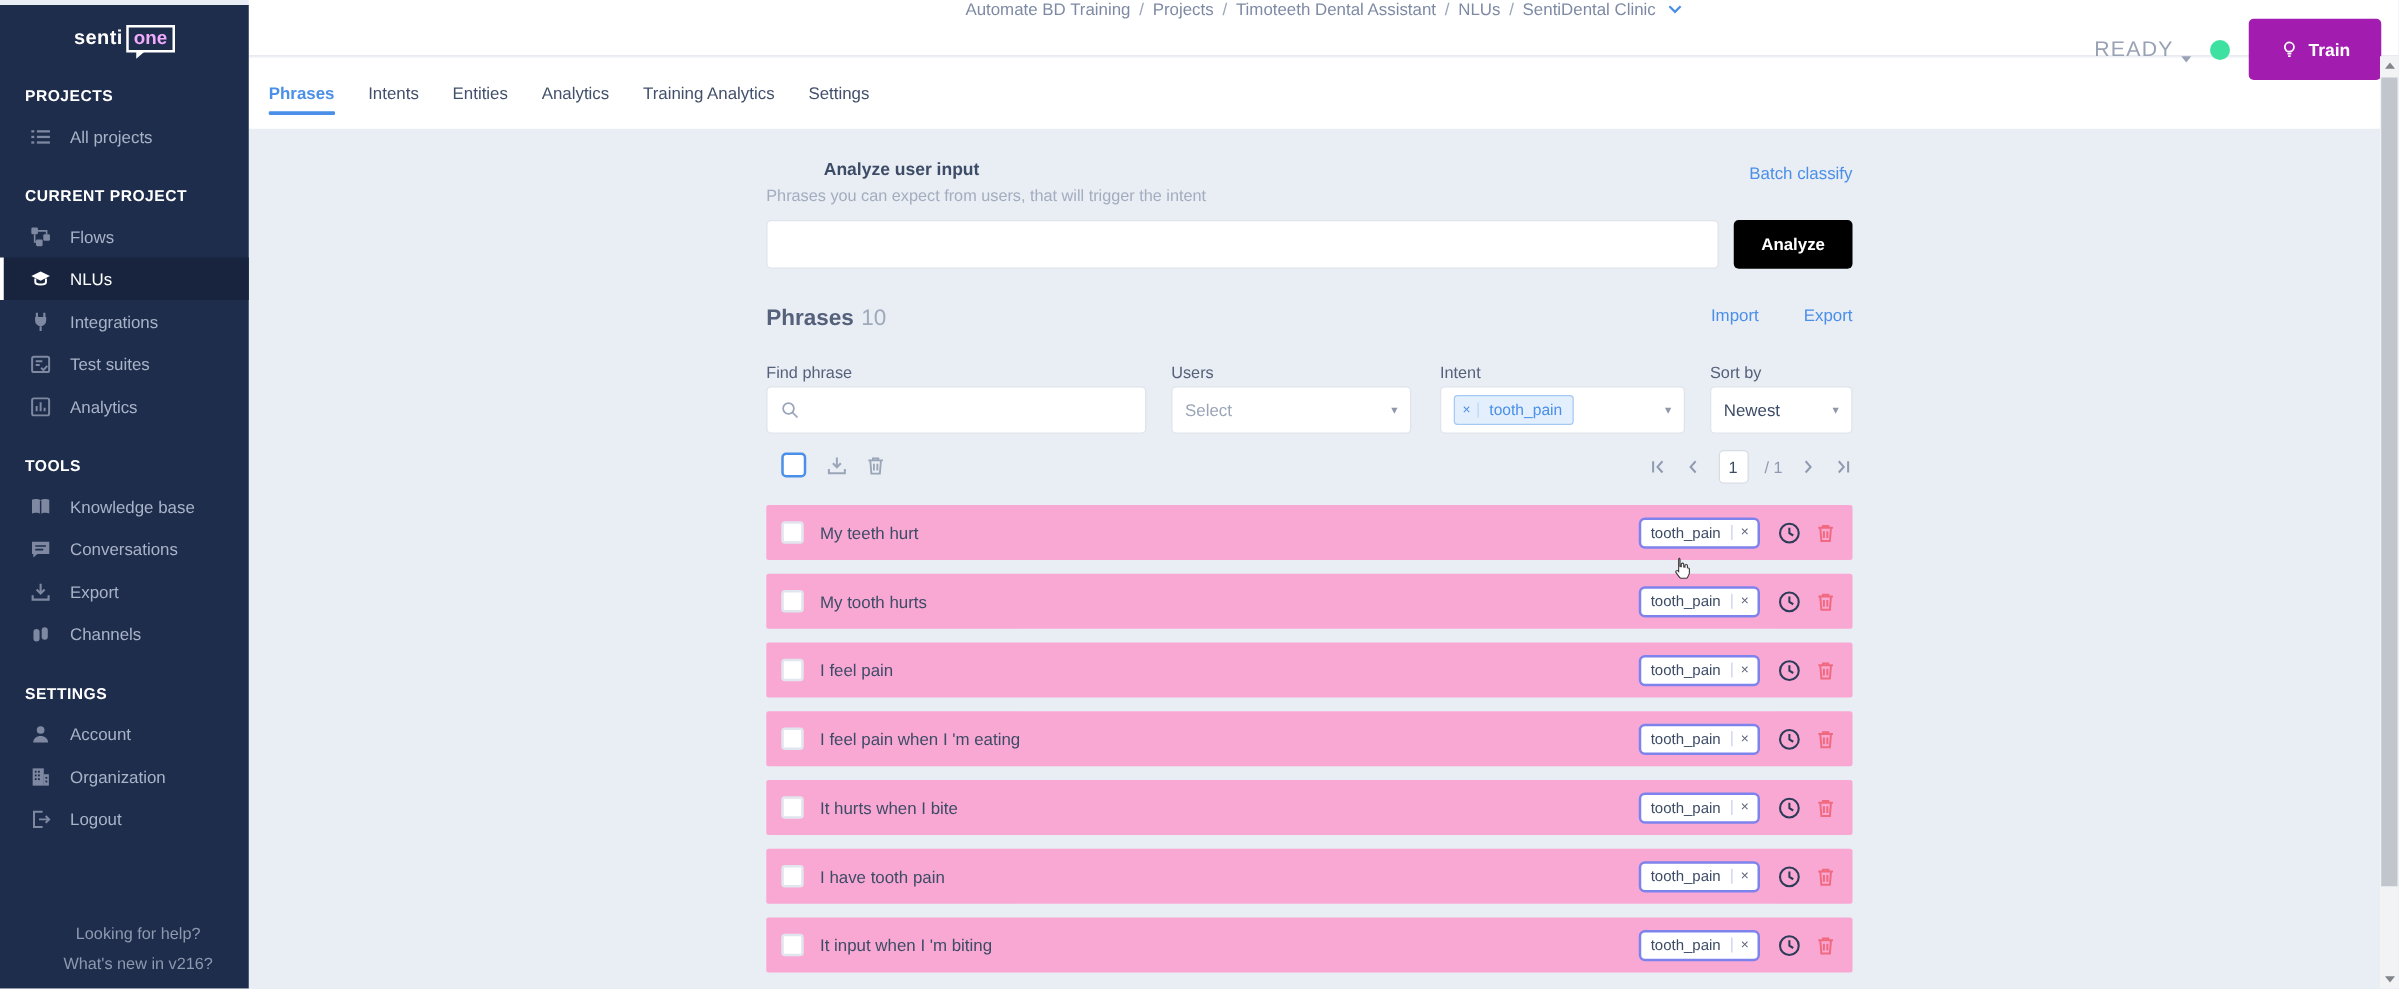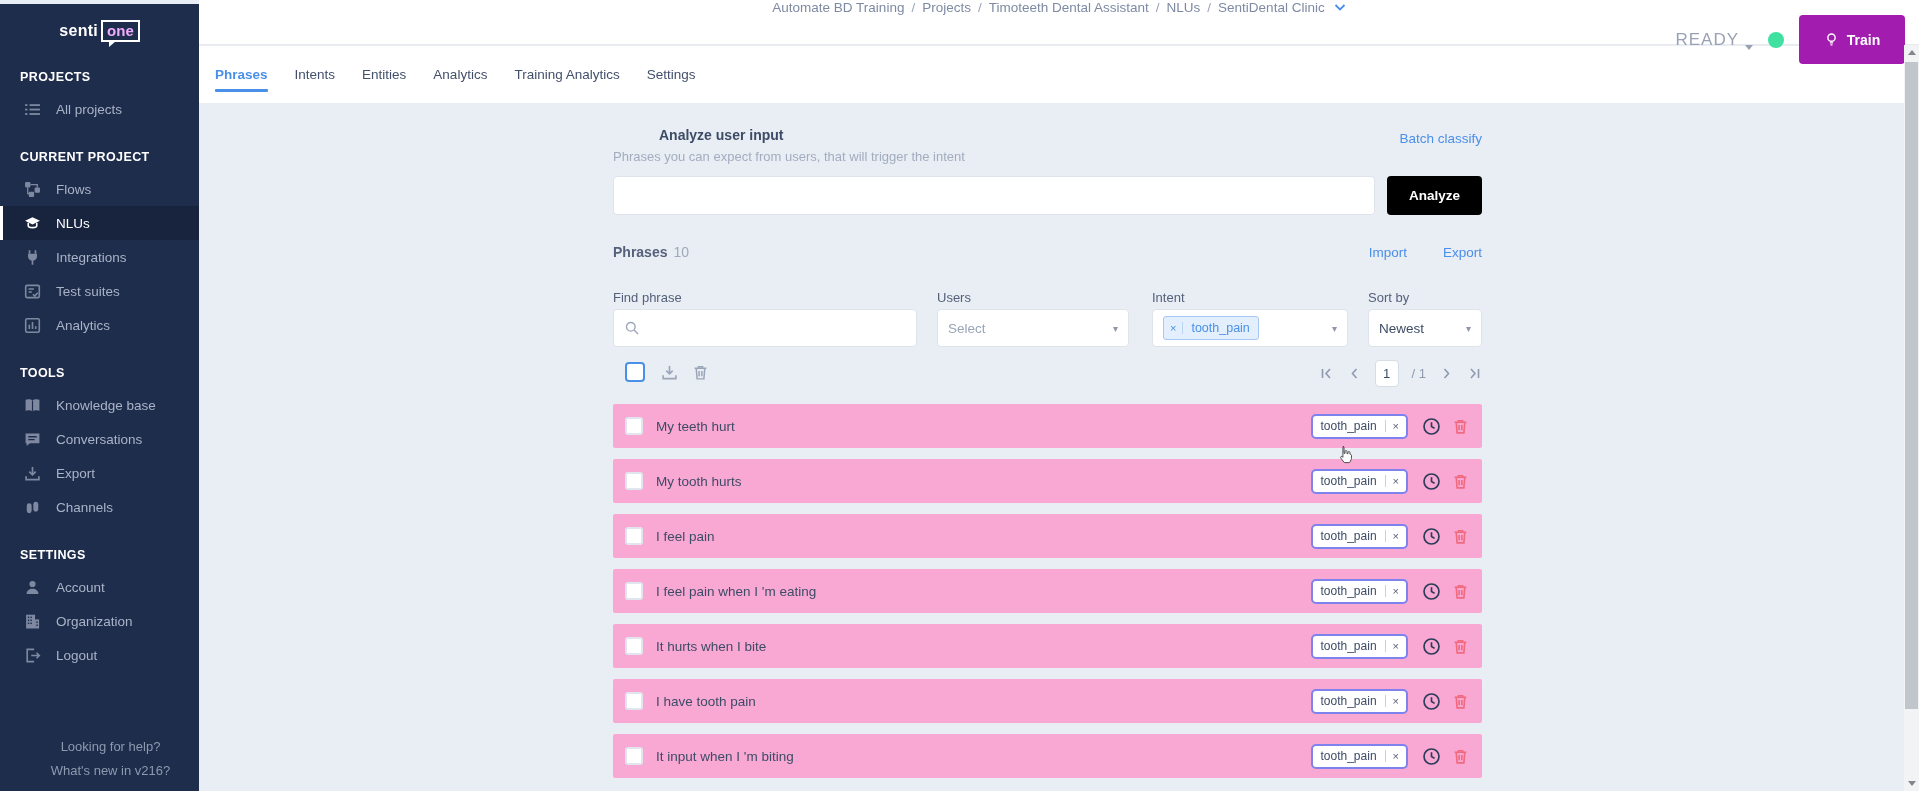--- a/index.html
+++ b/index.html
@@ -53,21 +53,21 @@
   .analyze-title { position:absolute; top:24px; left:0; font-size:14px; font-weight:700; color:#3d4c66;margin-left:46px; }
   .analyze-sub   { position:absolute; top:46px; left:0; font-size:13px; color:#a3adbf; }
   .batch-link    { position:absolute; top:28px; right:0; font-size:13.5px; color:#4a8fe8; cursor:pointer; }
   .analyze-input { position:absolute; top:73px; left:0; width:762px; height:39px; background:#fff;
                    border:1px solid #dfe3ec; border-radius:4px; padding:0 12px; font-size:13.5px; color:#3d4c66;
                    font-family:"Liberation Sans", sans-serif; }
   .analyze-btn   { position:absolute; top:73px; right:0; width:95px; height:39px; background:#000000; color:#fff;
                    border:none; border-radius:4px; font-size:13.5px; font-weight:700; cursor:pointer;
                    font-family:"Liberation Sans", sans-serif; }
 
-  .phrases-head { position:absolute; top:141px; left:0; font-size:14px; color:#55617a; font-weight:700;text-align:center; }
+  .phrases-head { position:absolute; top:141px; left:0; font-size:18px; color:#55617a; font-weight:700;text-align:center; }
   .phrases-count { color:#a0aabb; font-weight:400; margin-left:6px; }
   .import-link { position:absolute; top:142px; right:75px; font-size:13.5px; color:#4a8fe8; cursor:pointer; }
   .export-link { position:absolute; top:142px; right:0; font-size:13.5px; color:#4a8fe8; cursor:pointer; }
 
   .flabel { position:absolute; top:187px; font-size:13px; color:#55617a; }
   .ctrl { position:absolute; top:206px; height:38px; background:#fff; border:1px solid #dfe3ec; border-radius:4px;
           display:flex; align-items:center; }
   .search-box { left:0; width:304px; padding:0 10px; gap:8px; }
   .search-box input { border:none; outline:none; flex:1; font-size:13.5px; color:#3d4c66; font-family:"Liberation Sans", sans-serif; }
   .select { cursor:pointer; padding:0 10px; font-size:13.5px; color:#3d4c66; }

